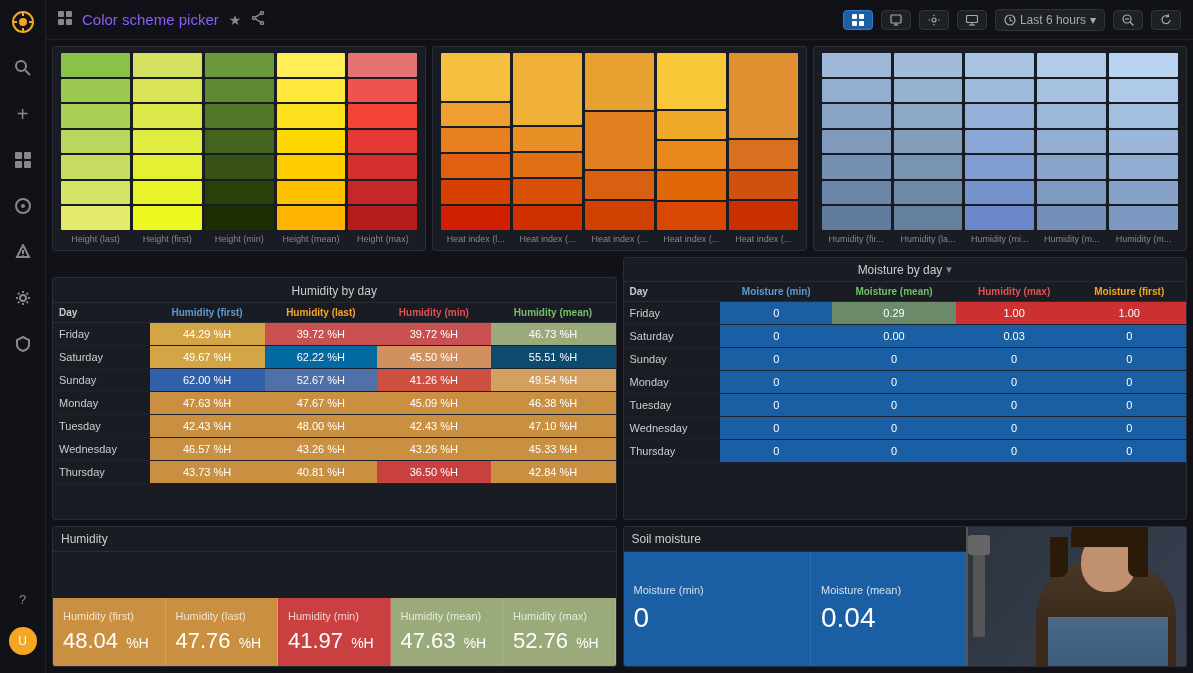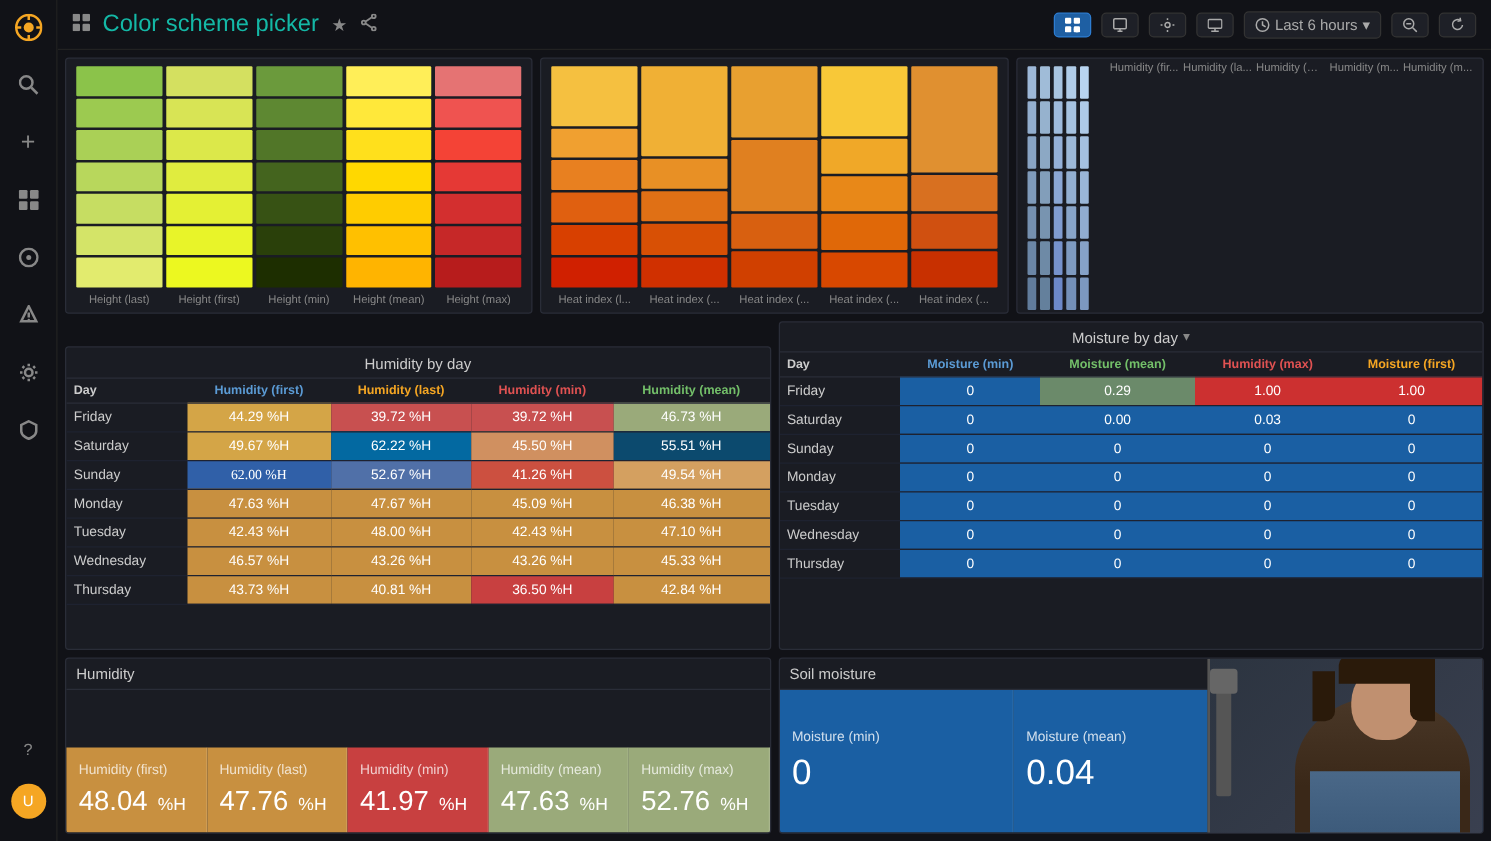--- a/index.html
+++ b/index.html
@@ -67,22 +67,22 @@
     .header {
       background: #111217;
       border-bottom: 1px solid #222;
       padding: 6px 12px;
       display: flex;
       align-items: center;
       gap: 10px;
       height: 40px;
     }
     .header-title {
-      font-size: 19px;
-      color: #14b8a6;
+      font-size: 15px;
+      color: #8b5cf6;
       font-weight: 500;
     }
     .header-icon {
       color: #888;
       font-size: 14px;
     }
     .header-right {
       margin-left: auto;
       display: flex;
       align-items: center;
@@ -474,21 +474,21 @@
         </div>
         <div style="display:flex; gap:3px; padding:2px 8px 6px;">
           <div class="axis-label-item">Heat index (l...</div>
           <div class="axis-label-item">Heat index (...</div>
           <div class="axis-label-item">Heat index (...</div>
           <div class="axis-label-item">Heat index (...</div>
           <div class="axis-label-item">Heat index (...</div>
         </div>
       </div>
 
-      <div class="panel" style="flex:1; display:flex; ">
+      <div class="panel" style="flex:1; display:flex; flex-direction:column;">
         <div style="flex:1; display:flex; gap:3px; padding:6px 8px 2px; align-items:stretch;">
           <div class="heatmap-col">
             <div class="heatmap-cell" style="background:#9db8d8;"></div>
             <div class="heatmap-cell" style="background:#93aece;"></div>
             <div class="heatmap-cell" style="background:#89a4c4;"></div>
             <div class="heatmap-cell" style="background:#7f9aba;"></div>
             <div class="heatmap-cell" style="background:#7590b0;"></div>
             <div class="heatmap-cell" style="background:#6b86a6;"></div>
             <div class="heatmap-cell" style="background:#617c9c;"></div>
           </div>
@@ -564,21 +564,21 @@
   </tr>
                 <tr>
     <td>Saturday</td>
     <td style="background:#d4a547; color:#fff;">49.67 %H</td>
     <td style="background:#0369a1; color:#fff;">62.22 %H</td>
     <td style="background:#d09060; color:#fff;">45.50 %H</td>
     <td style="background:#0c4a6e; color:#fff;">55.51 %H</td>
   </tr>
                 <tr>
     <td>Sunday</td>
-    <td style="background:#3060a8; color:#fff;font-family:Liberation Serif, serif;">62.00 %H</td>
+    <td style="background:#3060a8; color:#fff;">62.00 %H</td>
     <td style="background:#5070a8; color:#fff;">52.67 %H</td>
     <td style="background:#cc5040; color:#fff;">41.26 %H</td>
     <td style="background:#d4a060; color:#fff;">49.54 %H</td>
   </tr>
                 <tr>
     <td>Monday</td>
     <td style="background:#c89040; color:#fff;">47.63 %H</td>
     <td style="background:#c89040; color:#fff;">47.67 %H</td>
     <td style="background:#c89040; color:#fff;">45.09 %H</td>
     <td style="background:#c89040; color:#fff;">46.38 %H</td>

